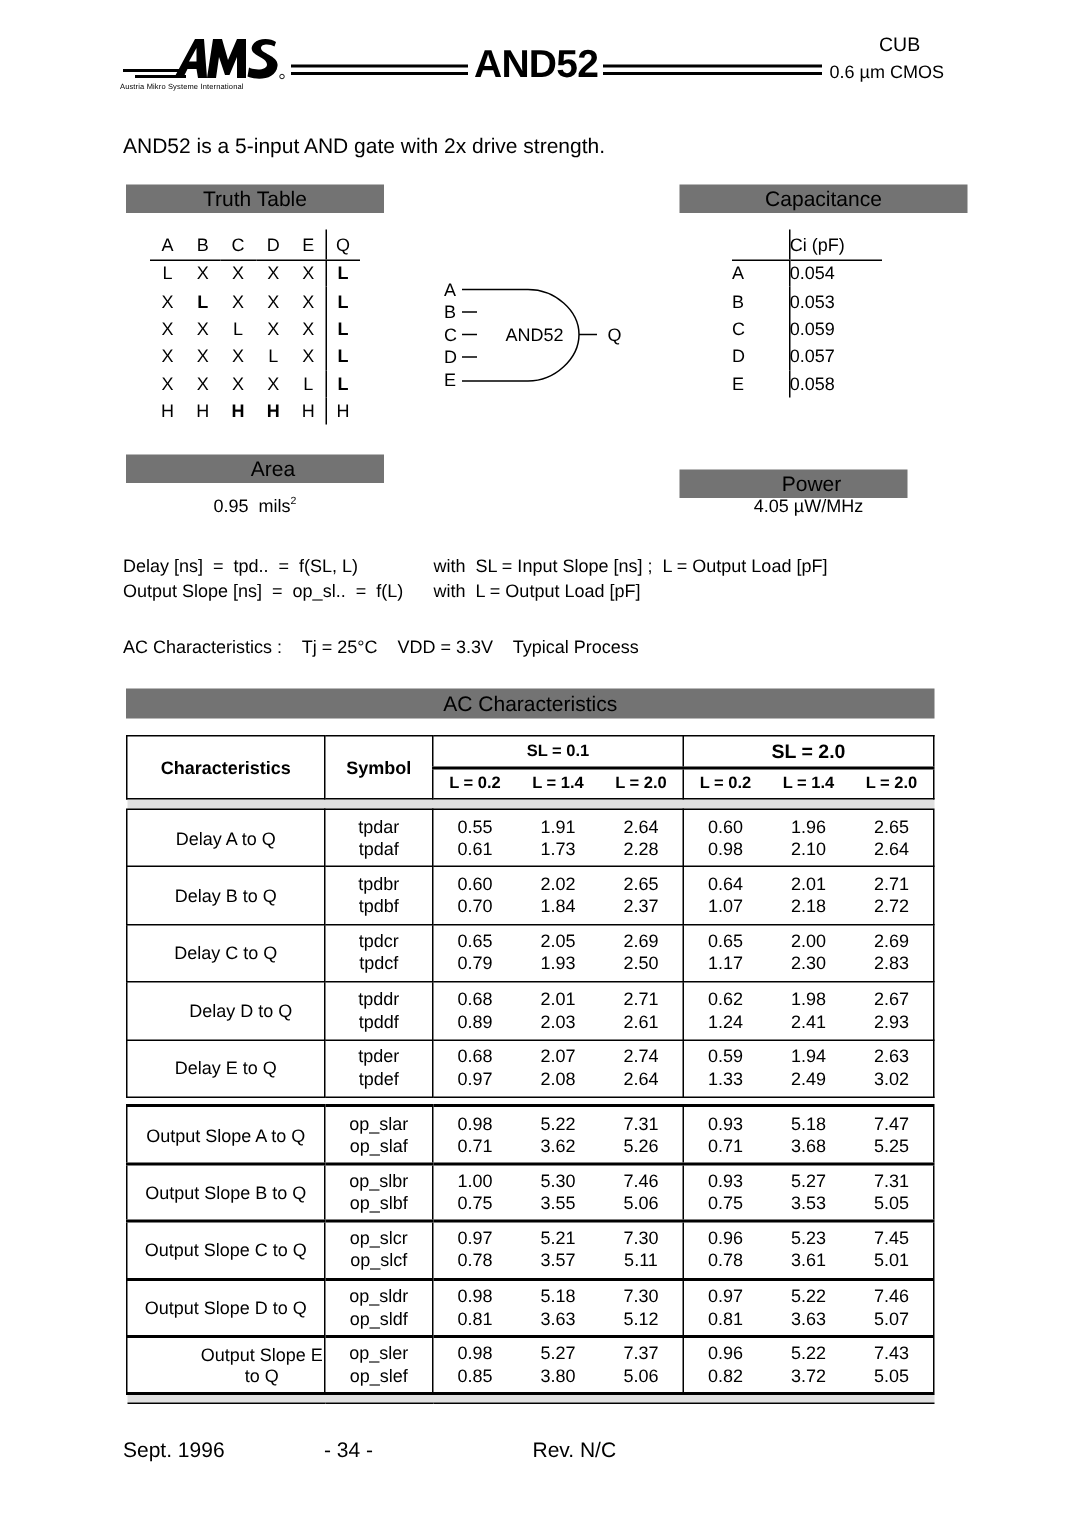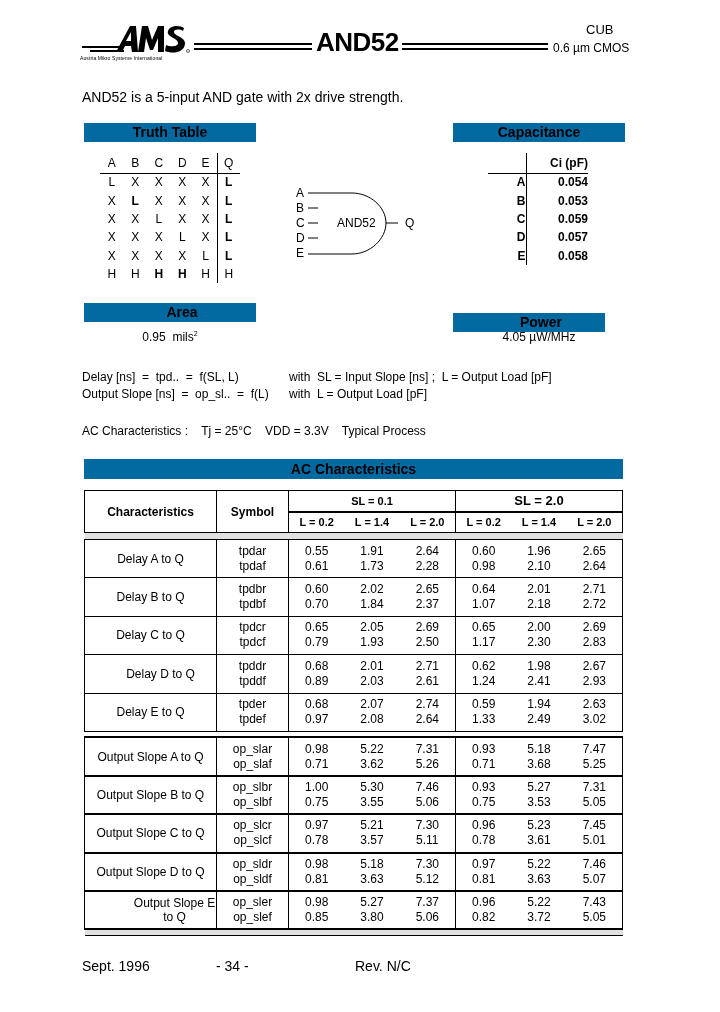--- a/index.html
+++ b/index.html
@@ -11,32 +11,32 @@
   .logo { left: 80px; top: 22px; width: 112px; height: 42px; }
   .logo-text { position: absolute; left: 0; top: 33px; font-size: 5px; white-space: nowrap; letter-spacing: 0.1px; }
   .hdr-rule { position: absolute; height: 7px; border-top: 2px solid #000; border-bottom: 2px solid #000; }
   .hdr-rule::after { content: ""; position: absolute; left: 0; right: 0; top: 1.5px; height: 0; }
   .title { left: 316px; top: 27px; font-size: 26px; font-weight: bold; letter-spacing: -0.5px; }
   .cub { left: 586px; top: 22px; font-size: 13px; }
   .process { left: 553px; top: 41px; font-size: 12px; }
 
   .intro { left: 82px; top: 89px; font-size: 14px; }
 
-  .bar { background: #0369a1; font-weight: bold; font-size: 14px; text-align: center; height: 19px; line-height: 19px; }
+  .bar { background: #737373; font-weight: normal; font-size: 14px; text-align: center; height: 19px; line-height: 19px; }
 
   
   .tt { left: 100px; top: 153px; font-size: 12px; border-collapse: collapse; }
   .tt td, .tt th { width: 23.5px; height: 18.4px; text-align: center; font-weight: normal; }
   .tt th { height: 20px; border-bottom: 1px solid #000; }
   .tt .q { border-left: 1px solid #000; width: 22px; }
   .tt .b { font-weight: bold; }
 
   
   .ct { left: 488px; top: 153px; font-size: 12px; border-collapse: collapse; }
-  .ct th, .ct td { height: 18.4px; text-align: right; font-weight: bold; }
+  .ct th, .ct td { height: 18.4px; text-align: left; font-weight: normal; }
   .ct th { height: 20px; border-bottom: 1px solid #000; }
   .ct .lbl { width: 38px; }
   .ct .val { width: 62px; border-left: 1px solid #000; }
 
   .small { font-size: 12px; }
 
   
   .ac { left: 84px; top: 490px; width: 539px; border-collapse: collapse; font-size: 12px; }
   .ac td, .ac th { border: 1px solid #000; text-align: center; font-weight: normal; }
   .ac .hb { font-weight: bold; }
@@ -66,21 +66,21 @@
 
 <div class="abs hdr-rule" style="left:194px; top:43px; width:118px;"></div>
 <div class="abs title">AND52</div>
 <div class="abs hdr-rule" style="left:402px; top:43px; width:146px;"></div>
 <div class="abs cub">CUB</div>
 <div class="abs process">0.6 µm CMOS</div>
 
 <div class="abs intro">AND52 is a 5-input AND gate with 2x drive strength.</div>
 
 <div class="abs bar" style="left:84px; top:123px; width:172px;">Truth Table</div>
-<div class="abs bar" style="left:453px; top:123px; width:172px;">Capacitance</div>
+<div class="abs bar" style="left:453px; top:123px; width:192px;">Capacitance</div>
 
 <table class="abs tt">
   <thead>
     <tr>
       <th>A</th>
       <th>B</th>
       <th>C</th>
       <th>D</th>
       <th>E</th>
       <th class="q">Q</th>

